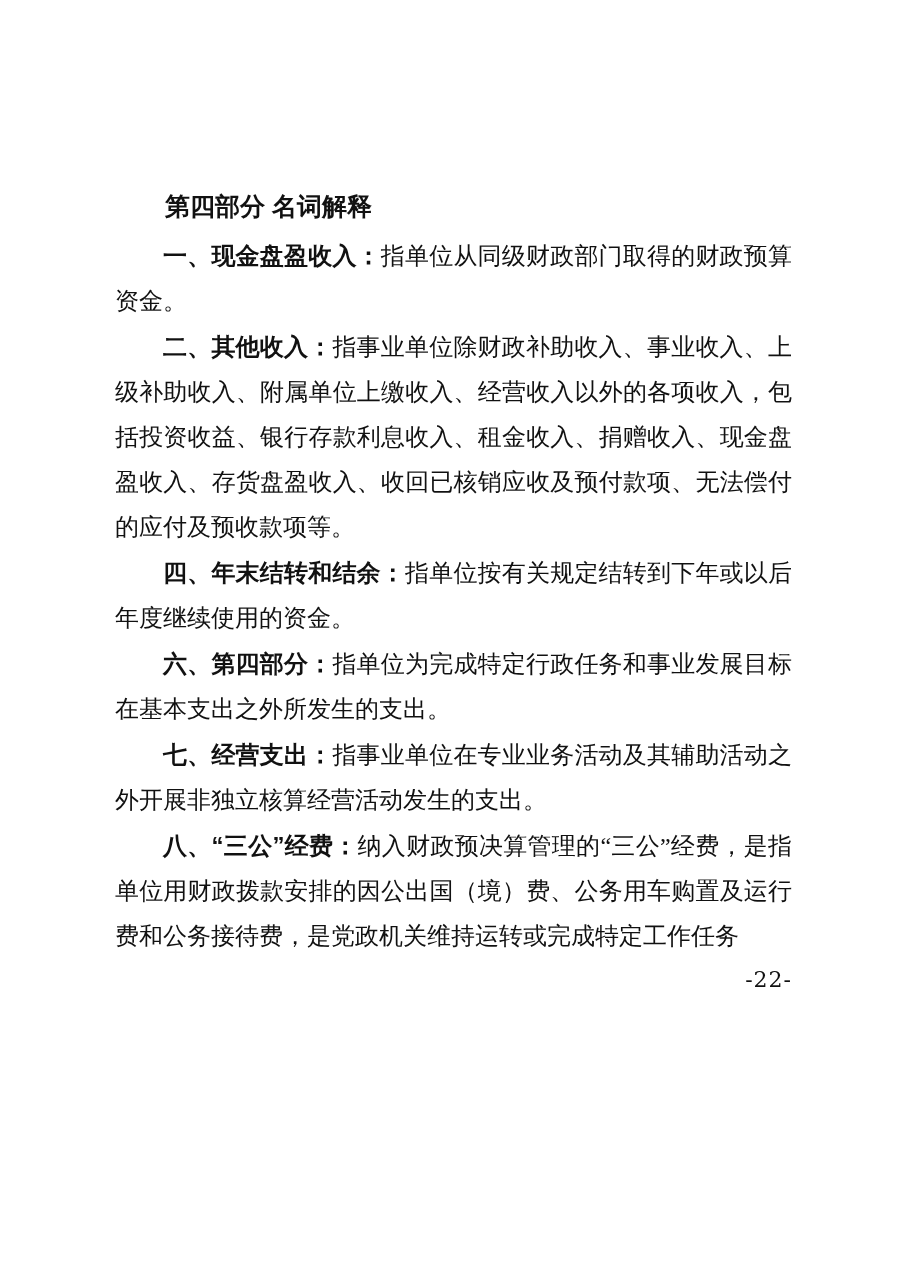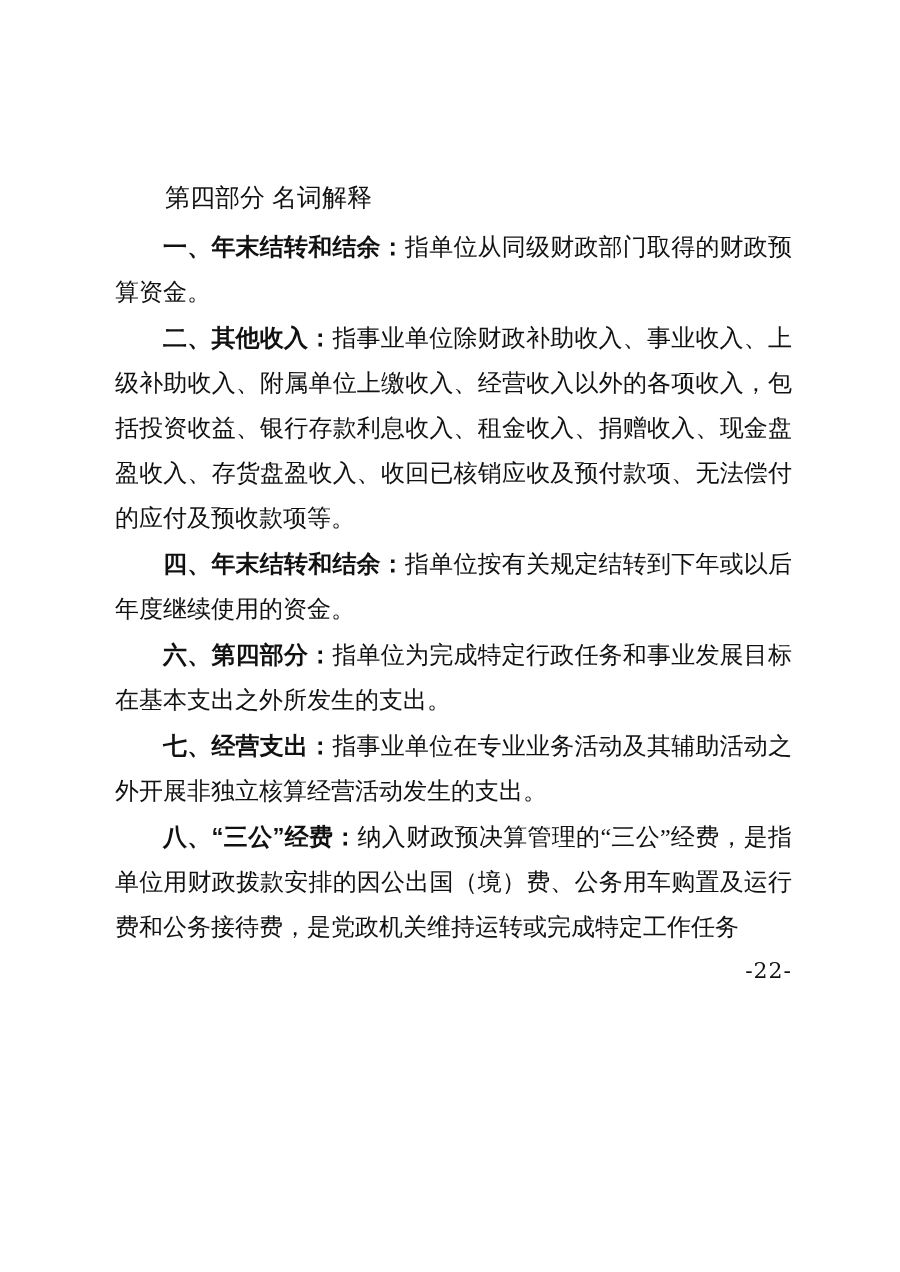--- a/index.html
+++ b/index.html
@@ -20,25 +20,25 @@
   }
   .content {
     width: 677px;
     font-size: 24px;
     line-height: 45px;
     text-align: justify;
     text-align-last: left;
   }
   .doc-heading {
     width: 677px;
-    margin: 7px 0 4px 0;
+    margin: 16px 0 4px 0;
     font-size: 25px;
     line-height: 45px;
     text-indent: 2em;
-    font-weight: normal;
+    font-weight: bold;
     font-family: "Liberation Sans", "DejaVu Sans", sans-serif;
     white-space: pre;
   }
   .content p {
     margin: 0;
     text-indent: 2em;
   }
   .term {
     font-weight: bold;
     font-family: "Liberation Sans", "DejaVu Sans", sans-serif;
@@ -53,21 +53,21 @@
     letter-spacing: 1px;
   }
 </style>
 </head>
 <body>
 
 <div class="page">
   <h1 class="doc-heading">第四部分 名词解释</h1>
 
   <div class="content">
-    <p><span class="term">一、年末结转和结余：</span><span>指单位从同级财政部门取得的财政预算资金。</span></p>
+    <p><span class="term">一、现金盘盈收入：</span><span>指单位从同级财政部门取得的财政预算资金。</span></p>
     <p><span class="term">二、其他收入：</span><span>指事业单位除财政补助收入、事业收入、上级补助收入、附属单位上缴收入、经营收入以外的各项收入，包括投资收益、银行存款利息收入、租金收入、捐赠收入、现金盘盈收入、存货盘盈收入、收回已核销应收及预付款项、无法偿付的应付及预收款项等。</span></p>
     <p><span class="term">四、年末结转和结余：</span><span>指单位按有关规定结转到下年或以后年度继续使用的资金。</span></p>
     <p><span class="term">六、第四部分：</span><span>指单位为完成特定行政任务和事业发展目标在基本支出之外所发生的支出。</span></p>
     <p><span class="term">七、经营支出：</span><span>指事业单位在专业业务活动及其辅助活动之外开展非独立核算经营活动发生的支出。</span></p>
     <p><span class="term">八、“三公”经费：</span><span>纳入财政预决算管理的“三公”经费，是指单位用财政拨款安排的因公出国（境）费、公务用车购置及运行费和公务接待费，是党政机关维持运转或完成特定工作任务</span></p>
   </div>
 
   <div class="page-number">-22-</div>
 </div>
 

